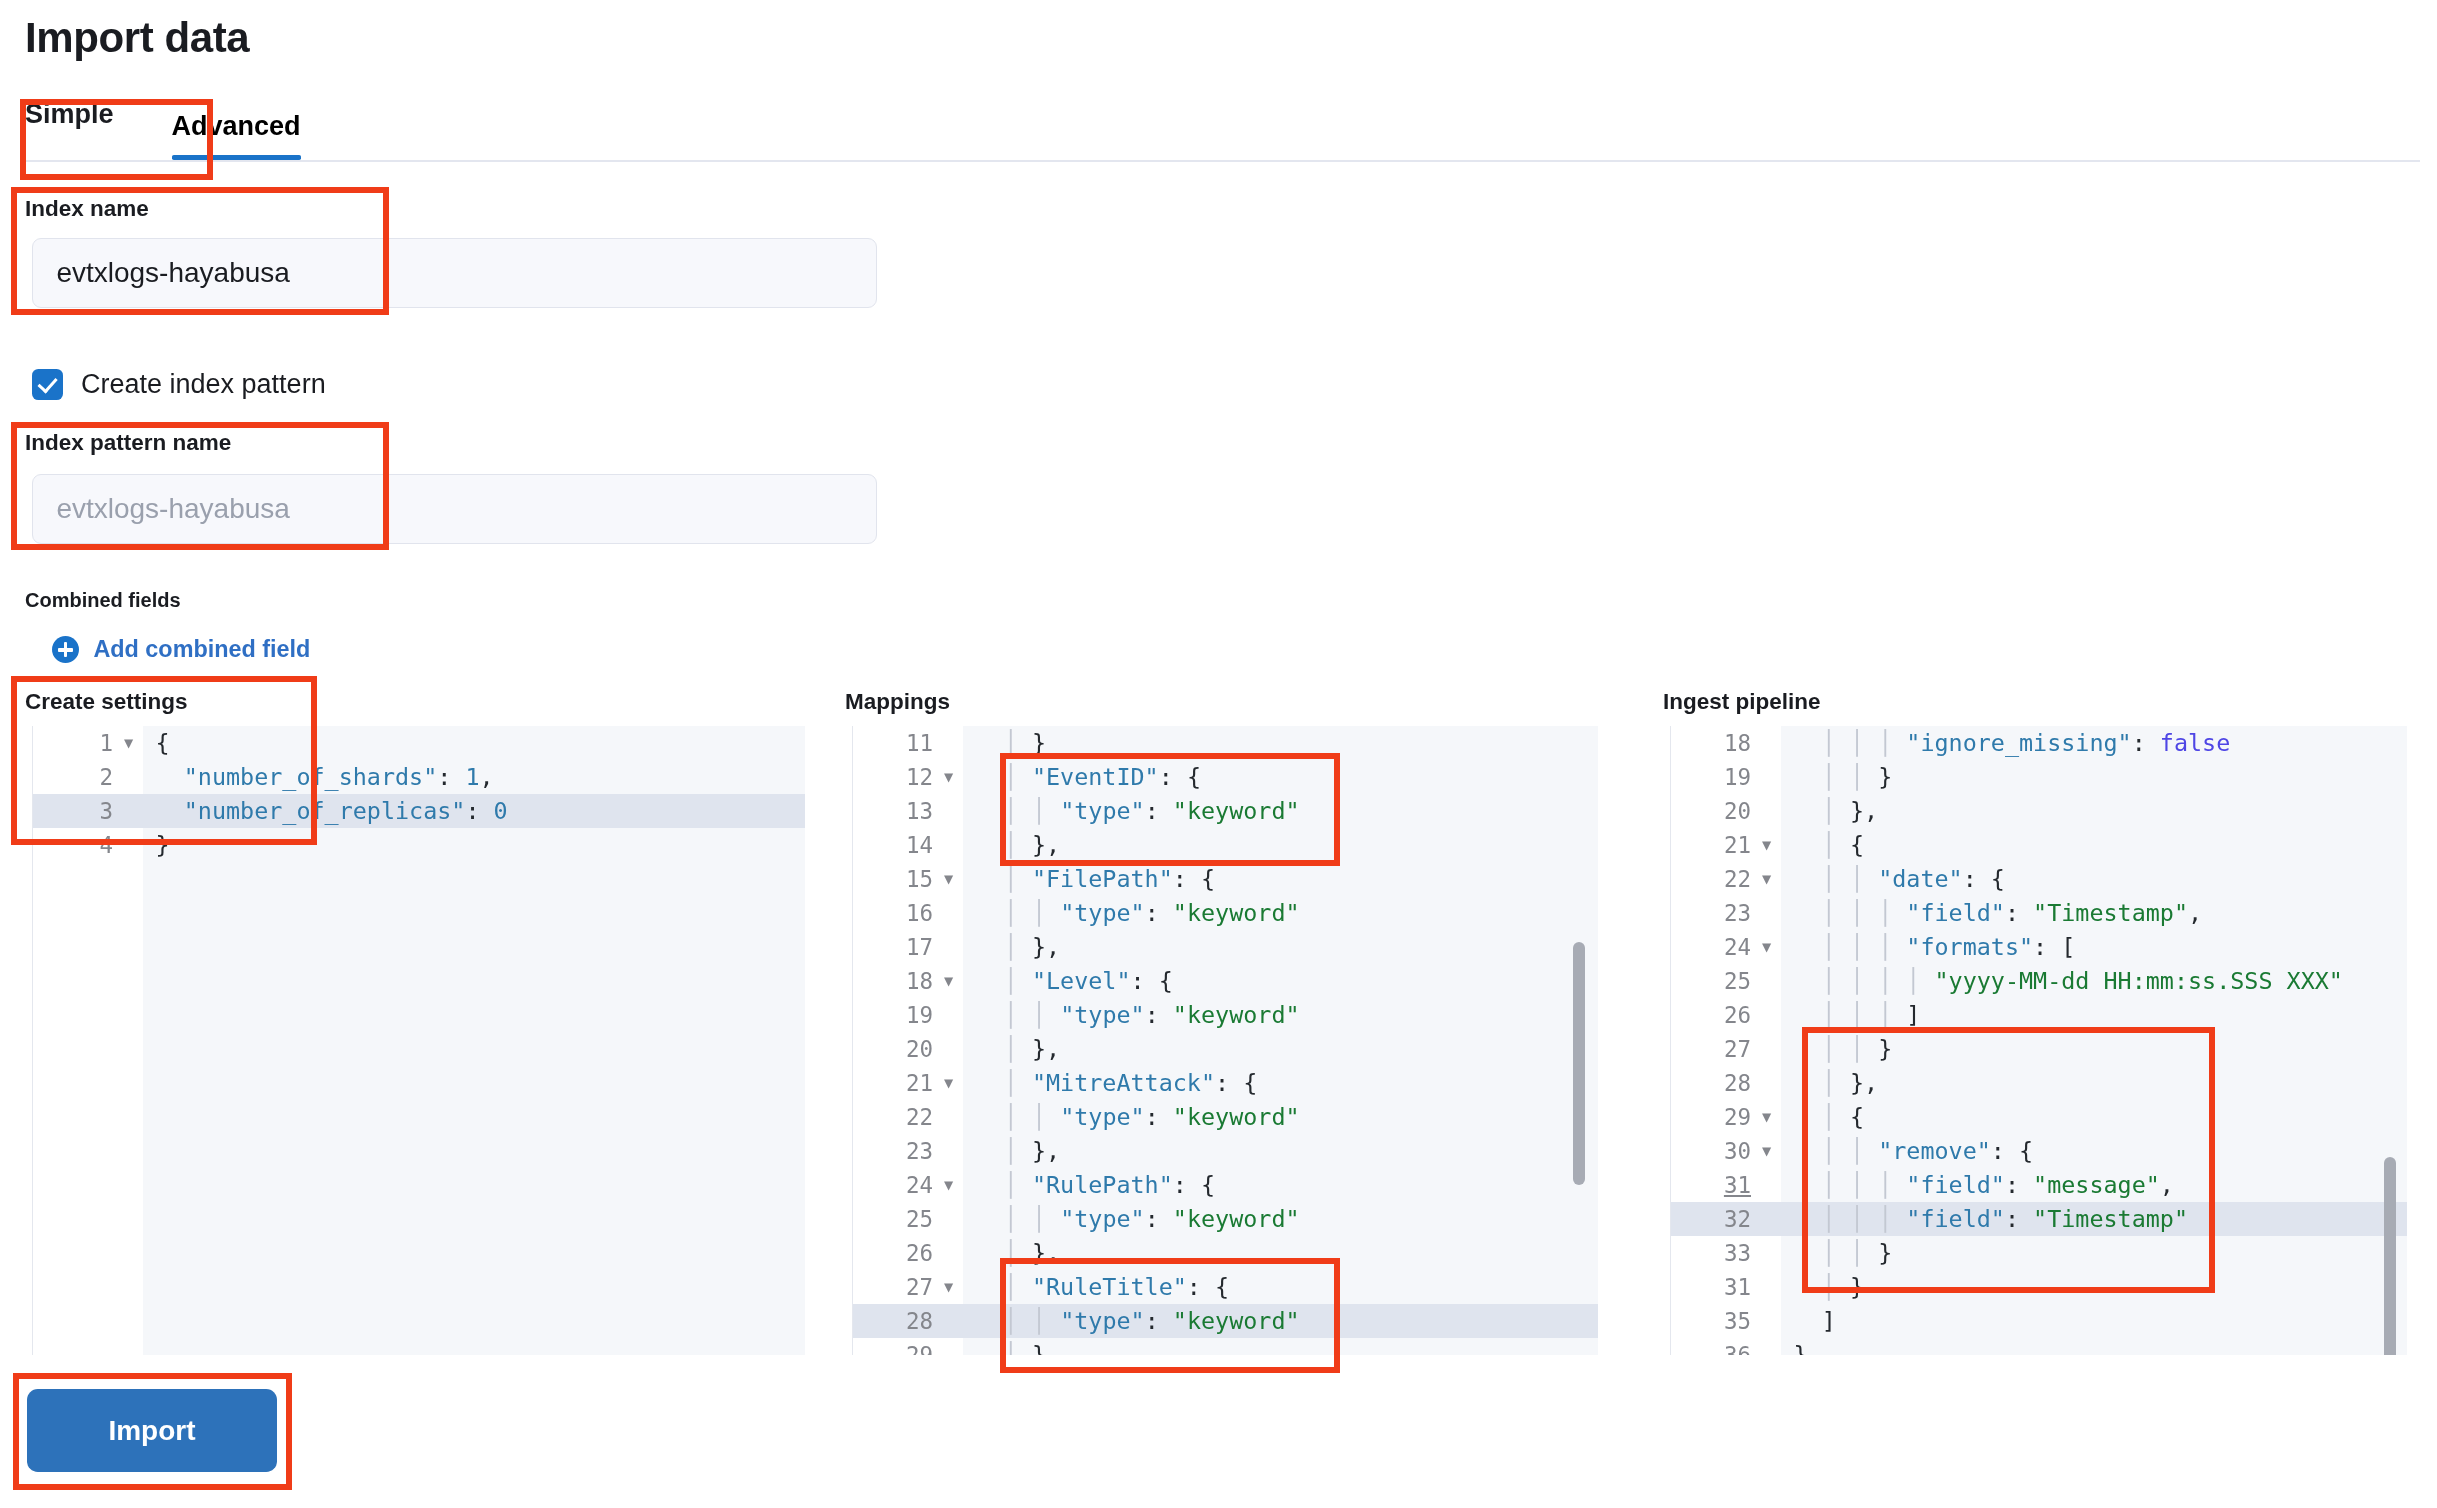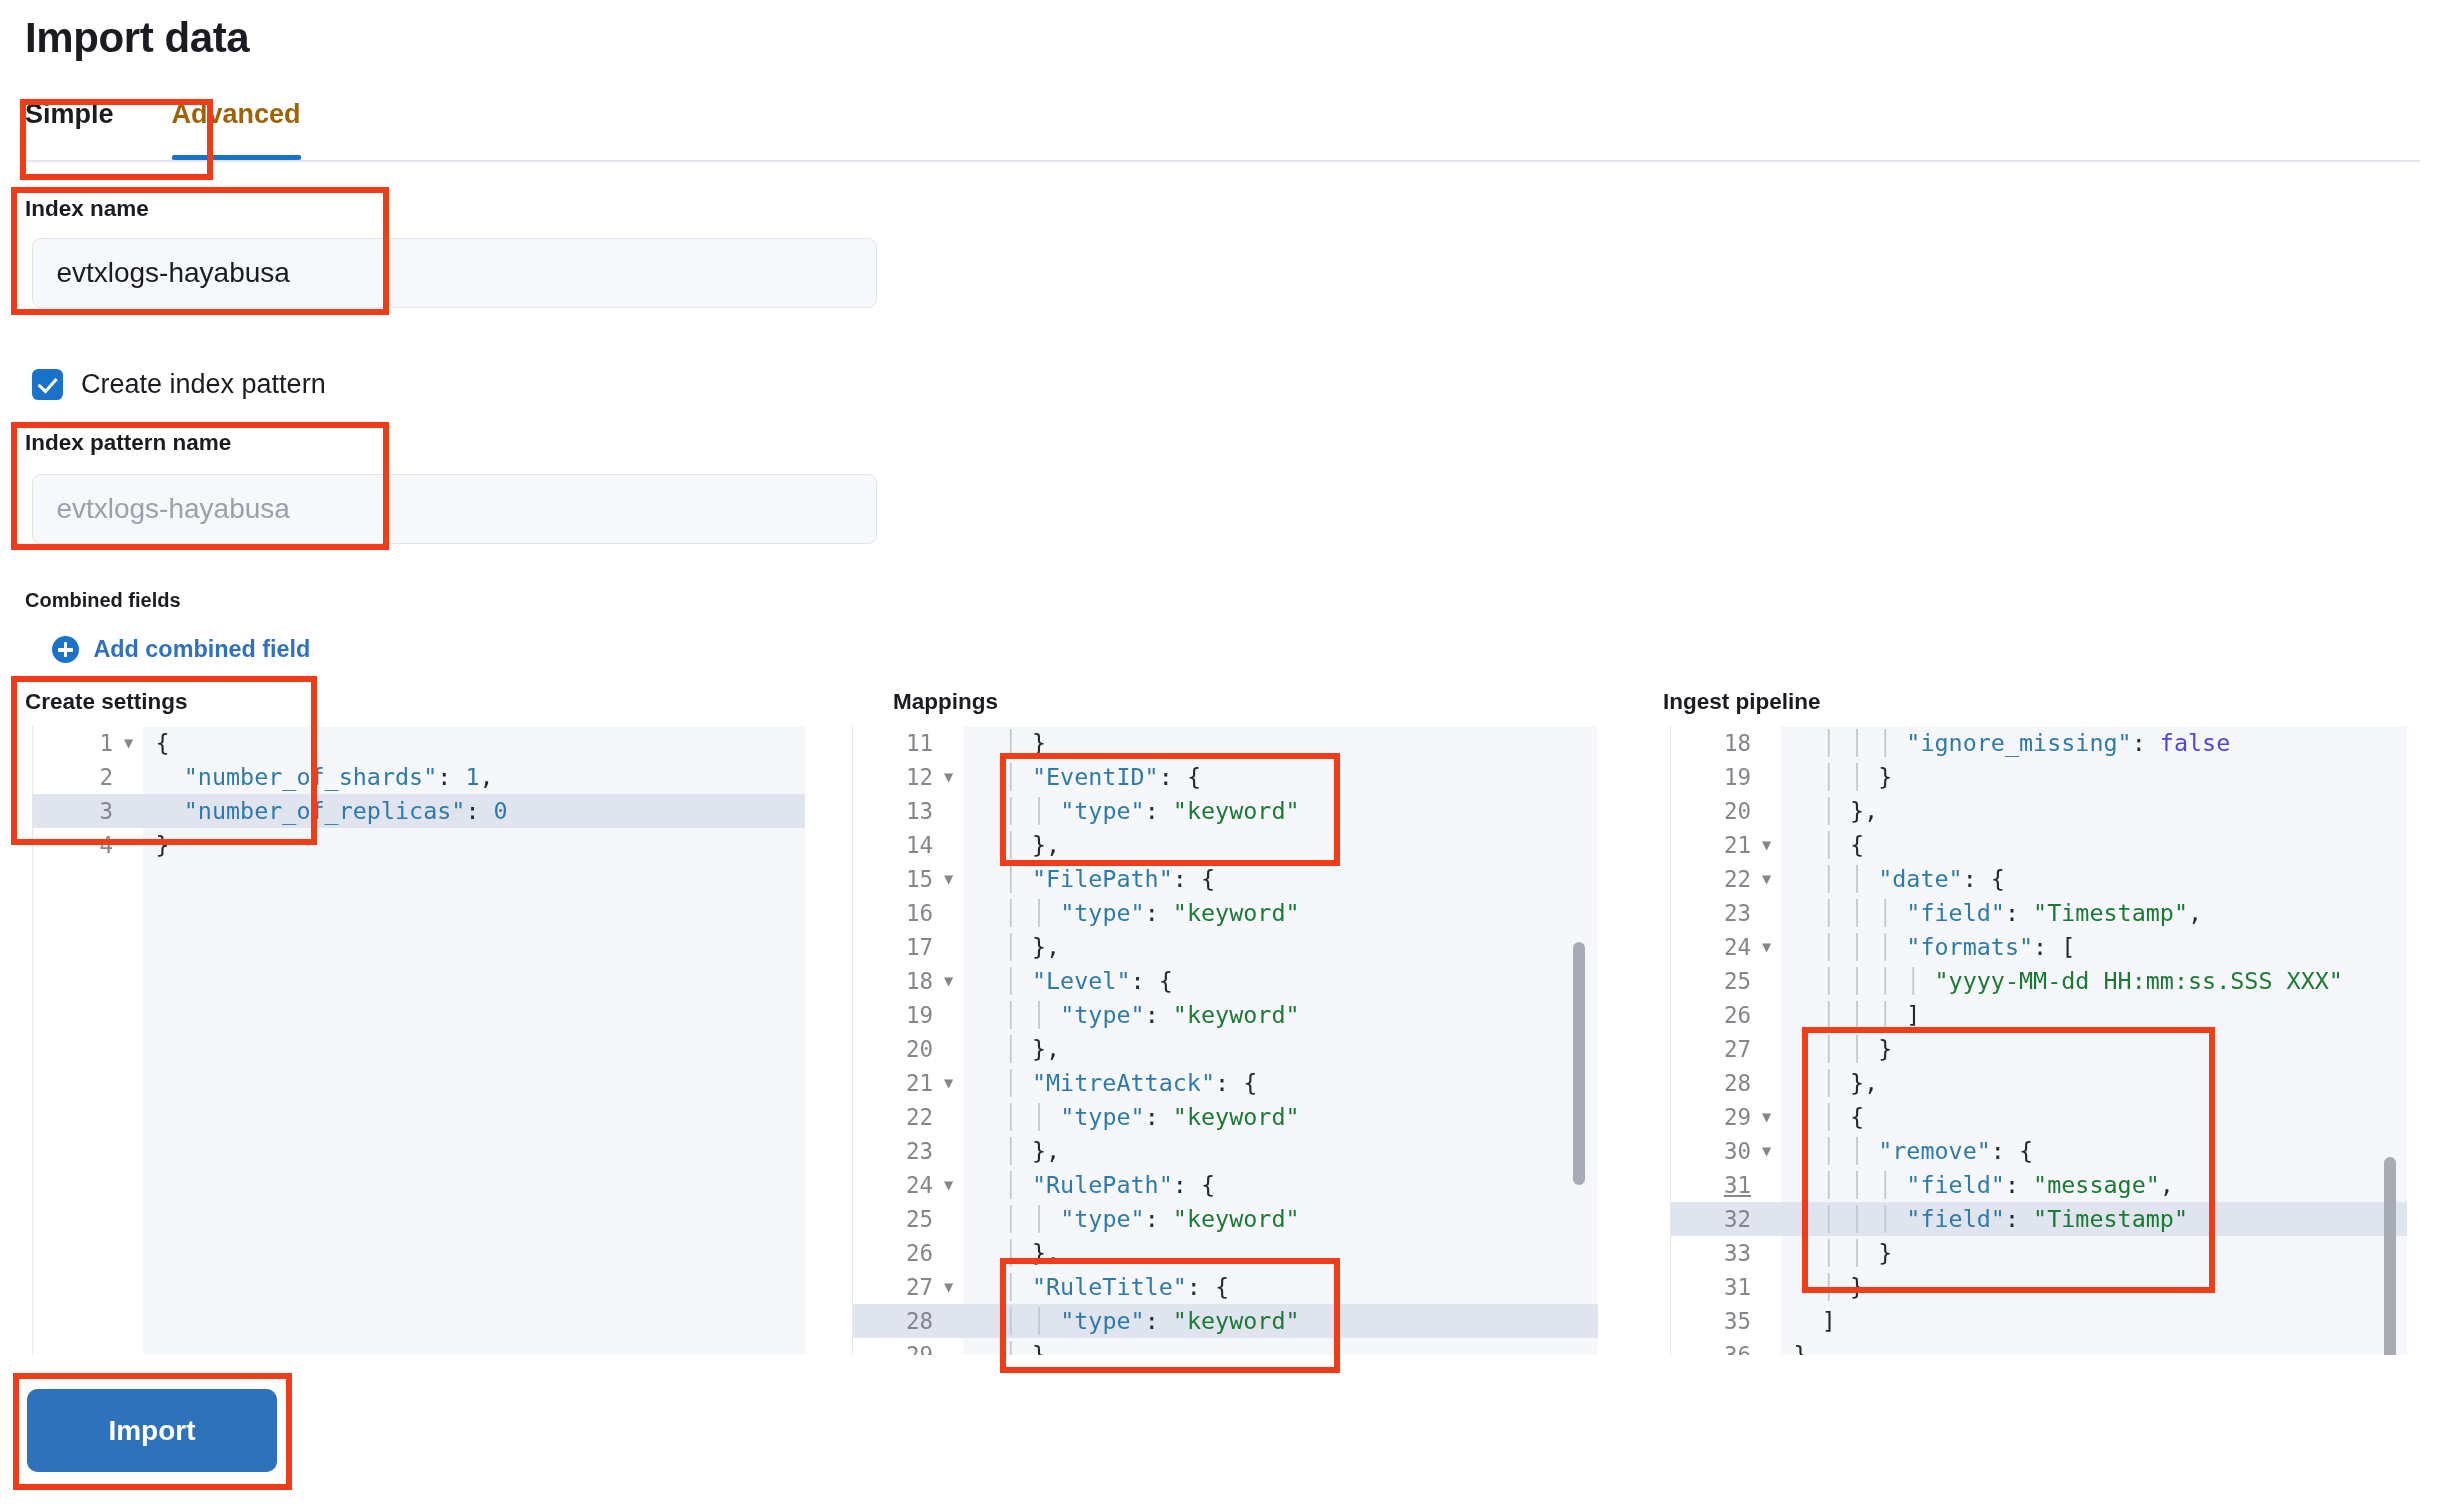--- a/index.html
+++ b/index.html
@@ -37,21 +37,21 @@
   }
   .tab {
     font-size: 27px;
     font-weight: bold;
     padding: 0 29px 20px 0;
     color: #1a1c21;
     position: relative;
     cursor: pointer;
   }
   .tab.second { padding-left: 29px; padding-right: 21.6px; }
-  .tab.active { color: #a16207; }
+  .tab.active { color: #000000; margin-top: 12px; }
   .tab.active::after {
     content: "";
     position: absolute;
     left: 29px;
     right: 21.6px;
     bottom: 0;
     height: 5.4px;
     background: #1a73c9;
     border-radius: 1.8px;
   }
@@ -274,21 +274,21 @@
 <div class="field-label" style="left:25px; top:430px;">Index pattern name</div>
 <div class="text-input placeholder" style="left:32px; top:474px; width:845px;">evtxlogs-hayabusa</div>
 
 <div class="combined-title">Combined fields</div>
 <div class="add-combined">
   <div class="plus-icon"></div>
   <div class="add-combined-label">Add combined field</div>
 </div>
 
 <div class="panel-title" style="left:25px; top:689px;">Create settings</div>
-<div class="panel-title" style="left:845px; top:689px;margin-left:48px;">Mappings</div>
+<div class="panel-title" style="left:845px; top:689px;">Mappings</div>
 <div class="panel-title" style="left:1663px; top:689px;">Ingest pipeline</div>
 
 <div class="editor" id="ed-index_settings" style="left:32px; top:726px; width:773px; height:629px;">
   <div class="gutter" style="width:111px;">
       <div class="line"><span class="ln" style="right:31px;width:63px;">1</span><span class="fold" style="right:10.8px;">▼</span></div>
       <div class="line"><span class="ln" style="right:31px;width:63px;">2</span></div>
       <div class="line hl"><span class="ln" style="right:31px;width:63px;">3</span></div>
       <div class="line"><span class="ln" style="right:31px;width:63px;">4</span></div>
     </div>
   <div class="code-area" style="left:111px;">

